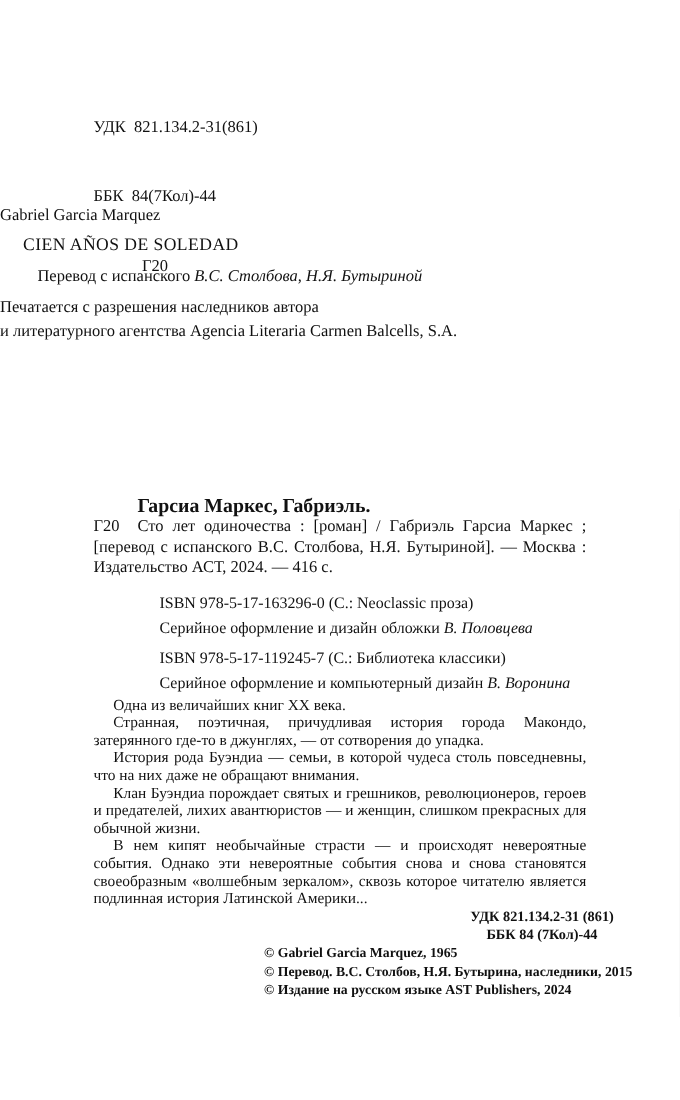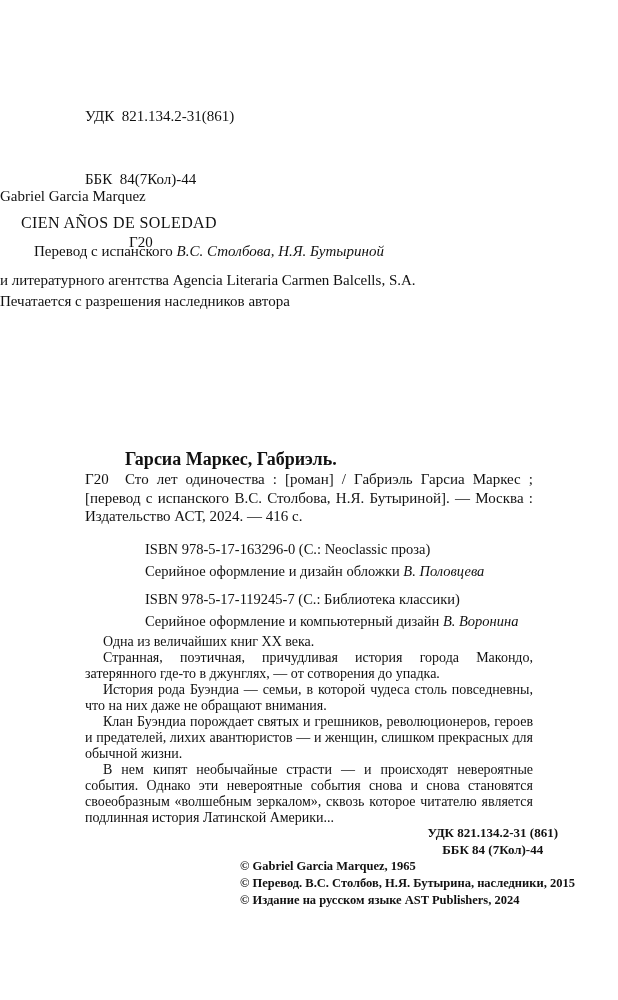--- a/index.html
+++ b/index.html
@@ -86,22 +86,22 @@
   <div class="top-codes">
     <div>УДК  821.134.2-31(861)</div>
     <div>ББК  84(7Кол)-44</div>
     <div class="code-g">Г20</div>
   </div>
 
   <div class="title-block">
     <div class="title-author">Gabriel Garcia Marquez</div>
     <div class="title-original">CIEN AÑOS DE SOLEDAD</div>
     <div class="title-translation"><span>Перевод с испанского </span><span class="it">В.С. Столбова, Н.Я. Бутыриной</span></div>
+    <div class="permission">Печатается с разрешения наследников автора</div>
     <div class="permission">и литературного агентства Agencia Literaria Carmen Balcells, S.A.</div>
-    <div class="permission">Печатается с разрешения наследников автора</div>
   </div>
 
   <div class="catalog-heading">Гарсиа Маркес, Габриэль.</div>
   <div class="catalog-entry">
     <span class="catalog-code">Г20</span>
     <span>Сто лет одиночества : [роман] / Габриэль Гарсиа Маркес ; [перевод с испанского В.С. Столбова, Н.Я. Бутыриной]. — Москва : Издательство АСТ, 2024. — 416 с.</span>
   </div>
 
   <div class="isbn-block">
     <div class="line">ISBN 978-5-17-163296-0 (С.: Neoclassic проза)</div>

